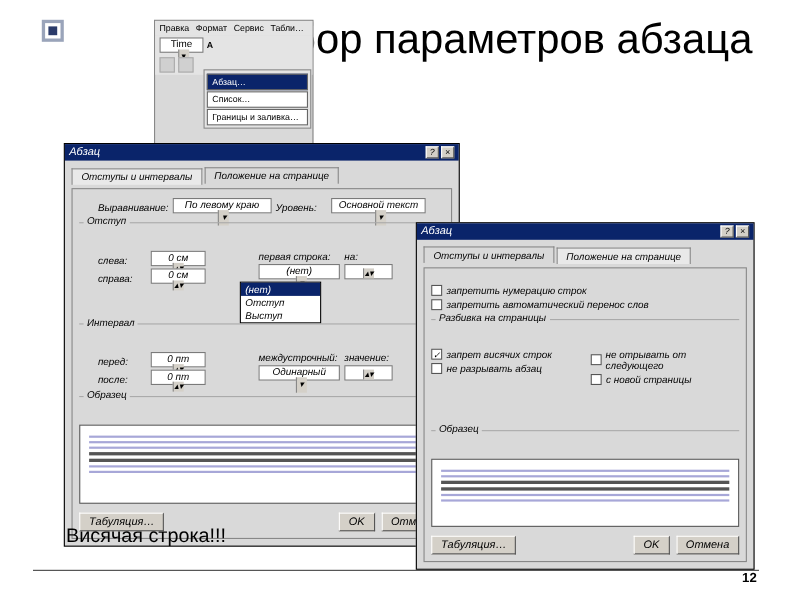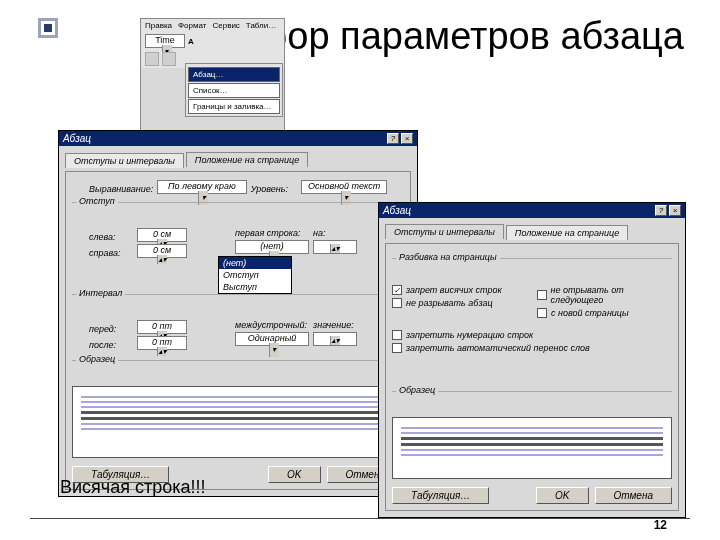--- a/index.html
+++ b/index.html
@@ -29,21 +29,21 @@
     position: absolute; top: 3px; left: 3px;
     width: 8px; height: 8px; background: #2a3a6a;
   }
   .divider {
     position: absolute;
     left: 30px; right: 30px; top: 518px;
     border-top: 1px solid #444;
   }
   .pagenum {
     position: absolute;
-    right: 53px; bottom: 8px;
+    right: 32px; bottom: 8px;
     font-size: 12px; font-weight: bold;
   }
   .caption {
     position: absolute;
     left: 60px; top: 477px;
     font-size: 18px;
   }
 
   
   .word-bg {
@@ -104,21 +104,21 @@
   .grp-frame{border-top:1px solid #aaa;position:relative;margin-top:8px;padding-top:23px;}
   .grp-frame > .legend{position:absolute;top:-7px;left:4px;background:#d9d9d9;padding:0 3px;font-size:9px;}
 
   .preview {
     background:#fff;border:1px solid #555;height:72px;margin-top:2px;padding:6px;
   }
   .preview .bar{height:2px;background:#a7a7d8;margin:3px 2px;}
   .btnbar { display:flex; gap:6px; margin-top:8px; }
   .btn {
     background:#d4d0c8;border:1px solid #fff;border-right-color:#555;border-bottom-color:#555;
-    padding:2px 18px;font-size:10px;
+    padding:2px 8px;font-size:10px;
   }
   .pushright{margin-left:auto;}
 
   .droplist {
     position:absolute;background:#fff;border:1px solid #000;font-size:9px;
     width:92px;
   }
   .droplist div{padding:1px 4px;}
   .droplist .hi{background:#0a246a;color:#fff;}
 
@@ -301,20 +301,30 @@
       <span class="winbtn">?</span>
       <span class="winbtn">×</span>
     </span>
   </div>
   <div class="dlg-body">
     <div class="tabs">
       <div class="tab">Отступы и интервалы</div>
       <div class="tab active">Положение на странице</div>
     </div>
     <div class="panel">
+      <div class="grp-frame" style="border-top:none;margin-top:4px;padding-top:2px">
+        <div class="chk">
+            <span class="box"></span>
+            <span>запретить нумерацию строк</span>
+          </div>
+        <div class="chk">
+            <span class="box"></span>
+            <span>запретить автоматический перенос слов</span>
+          </div>
+      </div>
       <div class="grp-frame">
         <span class="legend">Разбивка на страницы</span>
         <div style="display:flex;gap:10px">
           <div style="flex:1">
             <div class="chk">
                 <span class="box">✓</span>
                 <span>запрет висячих строк</span>
               </div>
             <div class="chk">
                 <span class="box"></span>
@@ -326,30 +336,20 @@
                 <span class="box"></span>
                 <span>не отрывать от следующего</span>
               </div>
             <div class="chk">
                 <span class="box"></span>
                 <span>с новой страницы</span>
               </div>
           </div>
         </div>
       </div>
-      <div class="grp-frame" style="border-top:none;margin-top:4px;padding-top:2px">
-        <div class="chk">
-            <span class="box"></span>
-            <span>запретить нумерацию строк</span>
-          </div>
-        <div class="chk">
-            <span class="box"></span>
-            <span>запретить автоматический перенос слов</span>
-          </div>
-      </div>
 
       <div class="grp-frame" style="margin-top:38px">
         <span class="legend">Образец</span>
         <div class="preview" style="height:62px">
           <div class="bar"></div>
             <div class="bar"></div>
           <div class="bar" style="background:#555;height:3px"></div>
             <div class="bar" style="background:#555;height:3px"></div>
           <div class="bar"></div>
             <div class="bar"></div>

